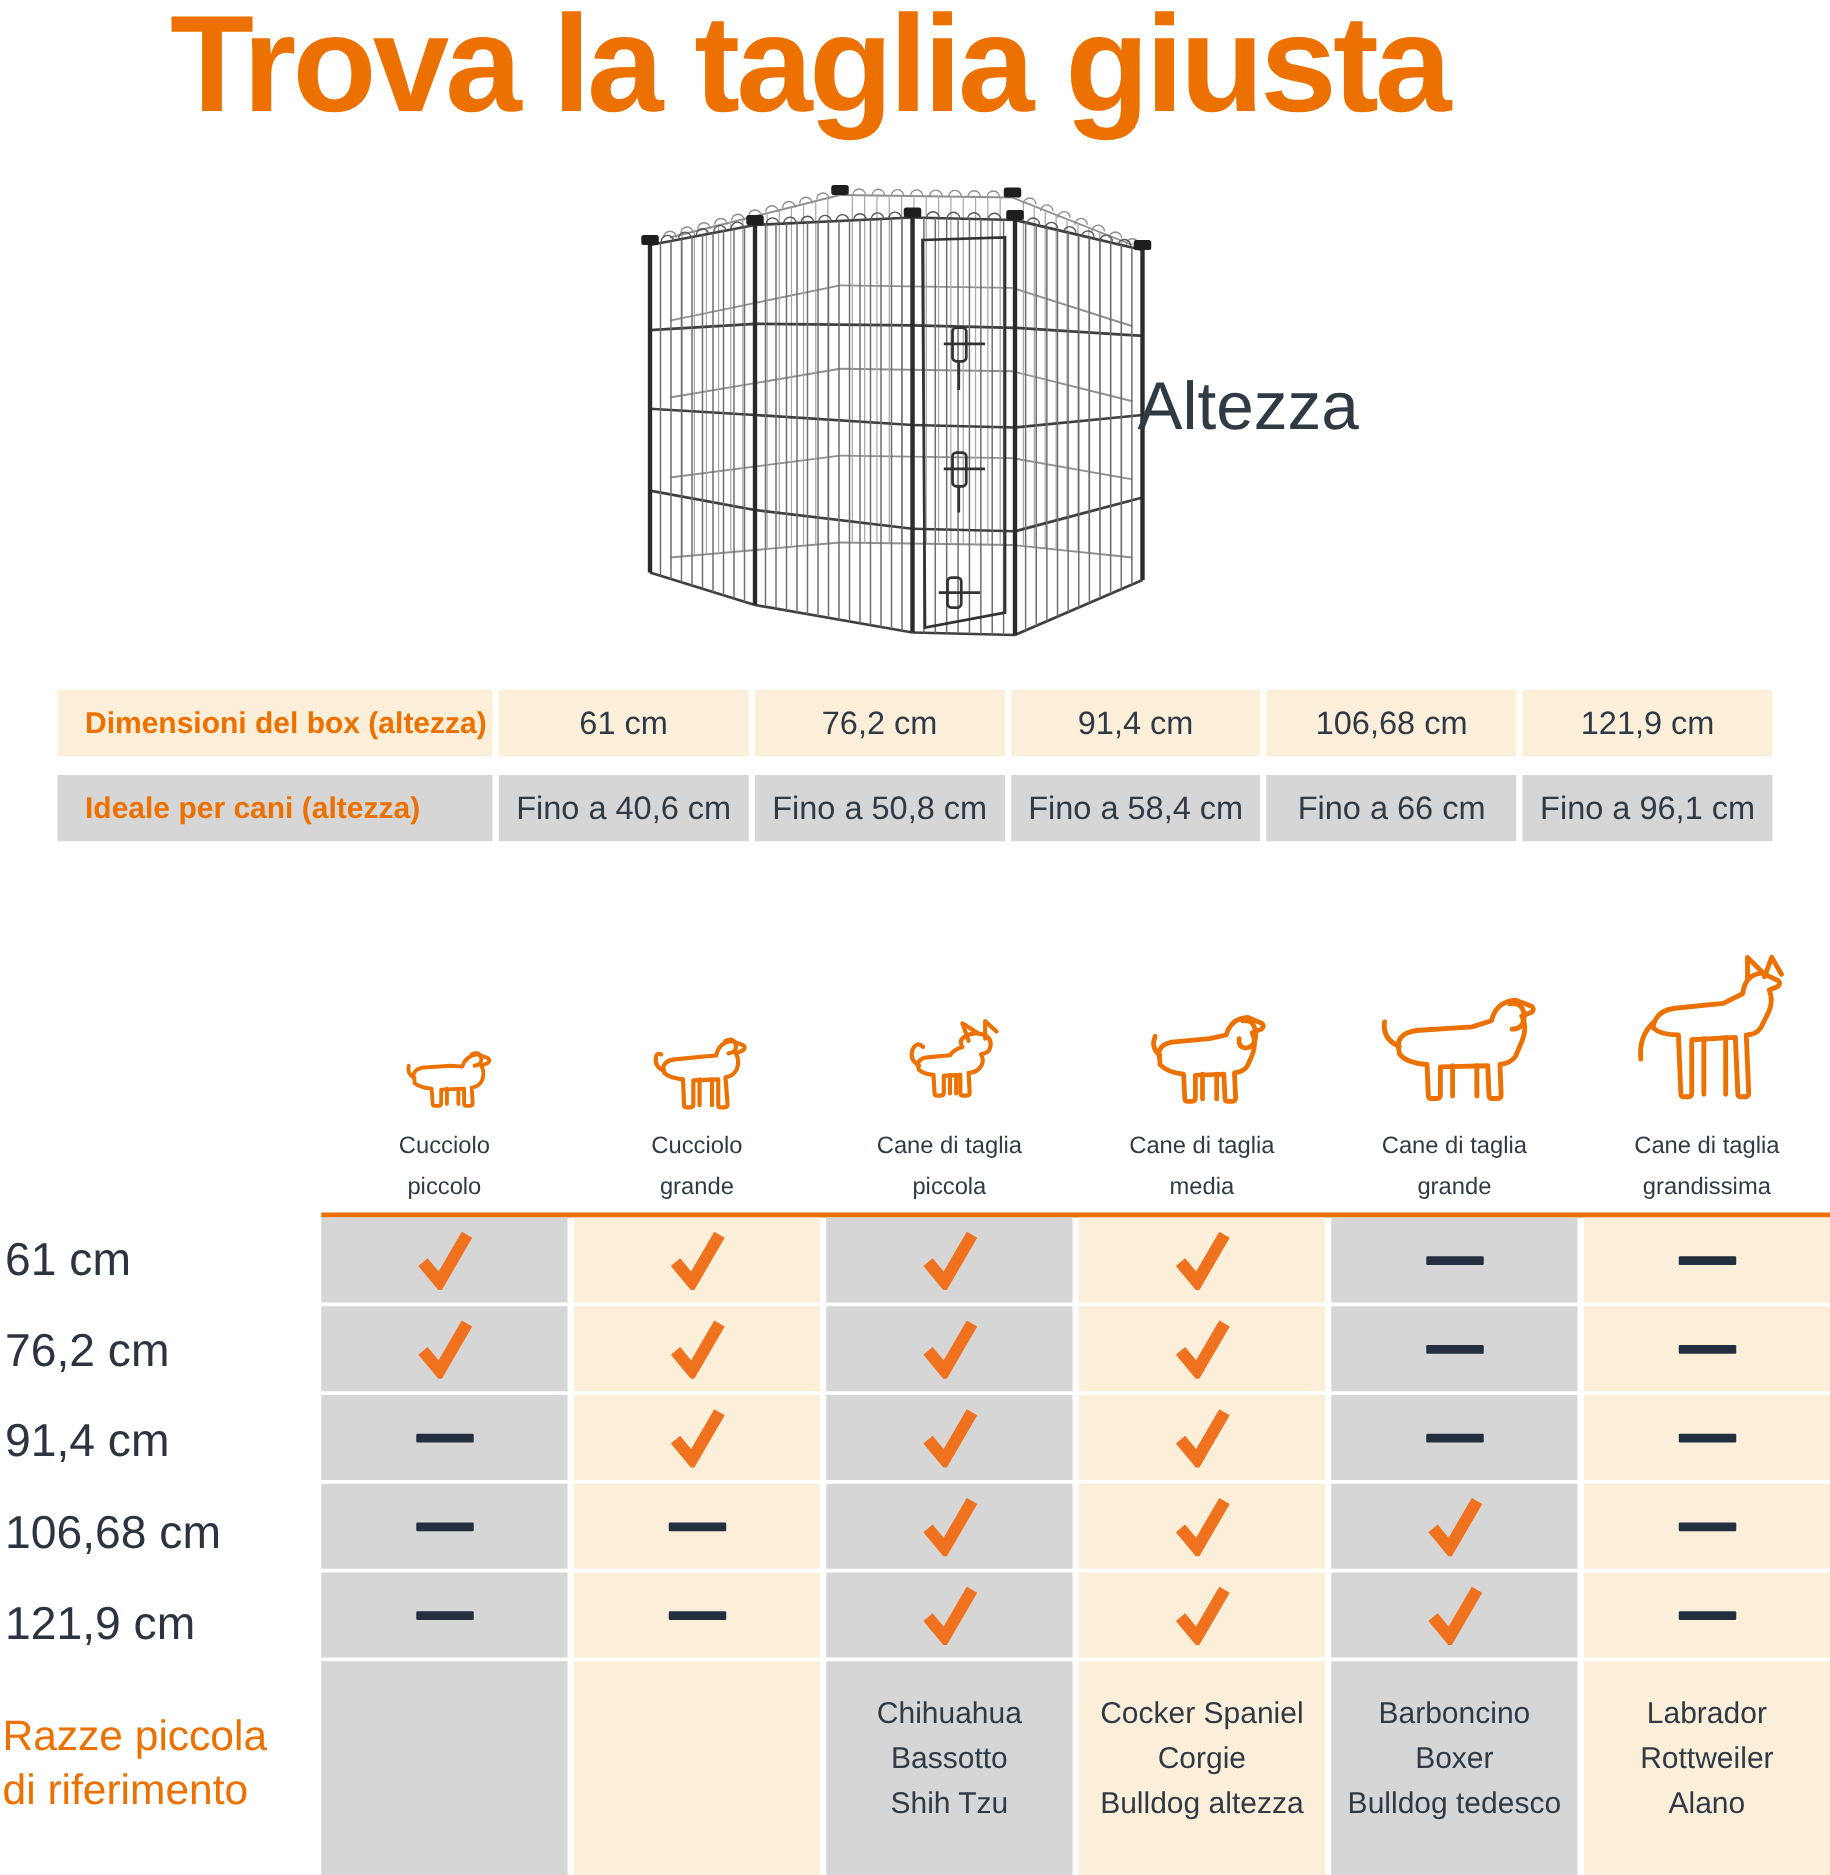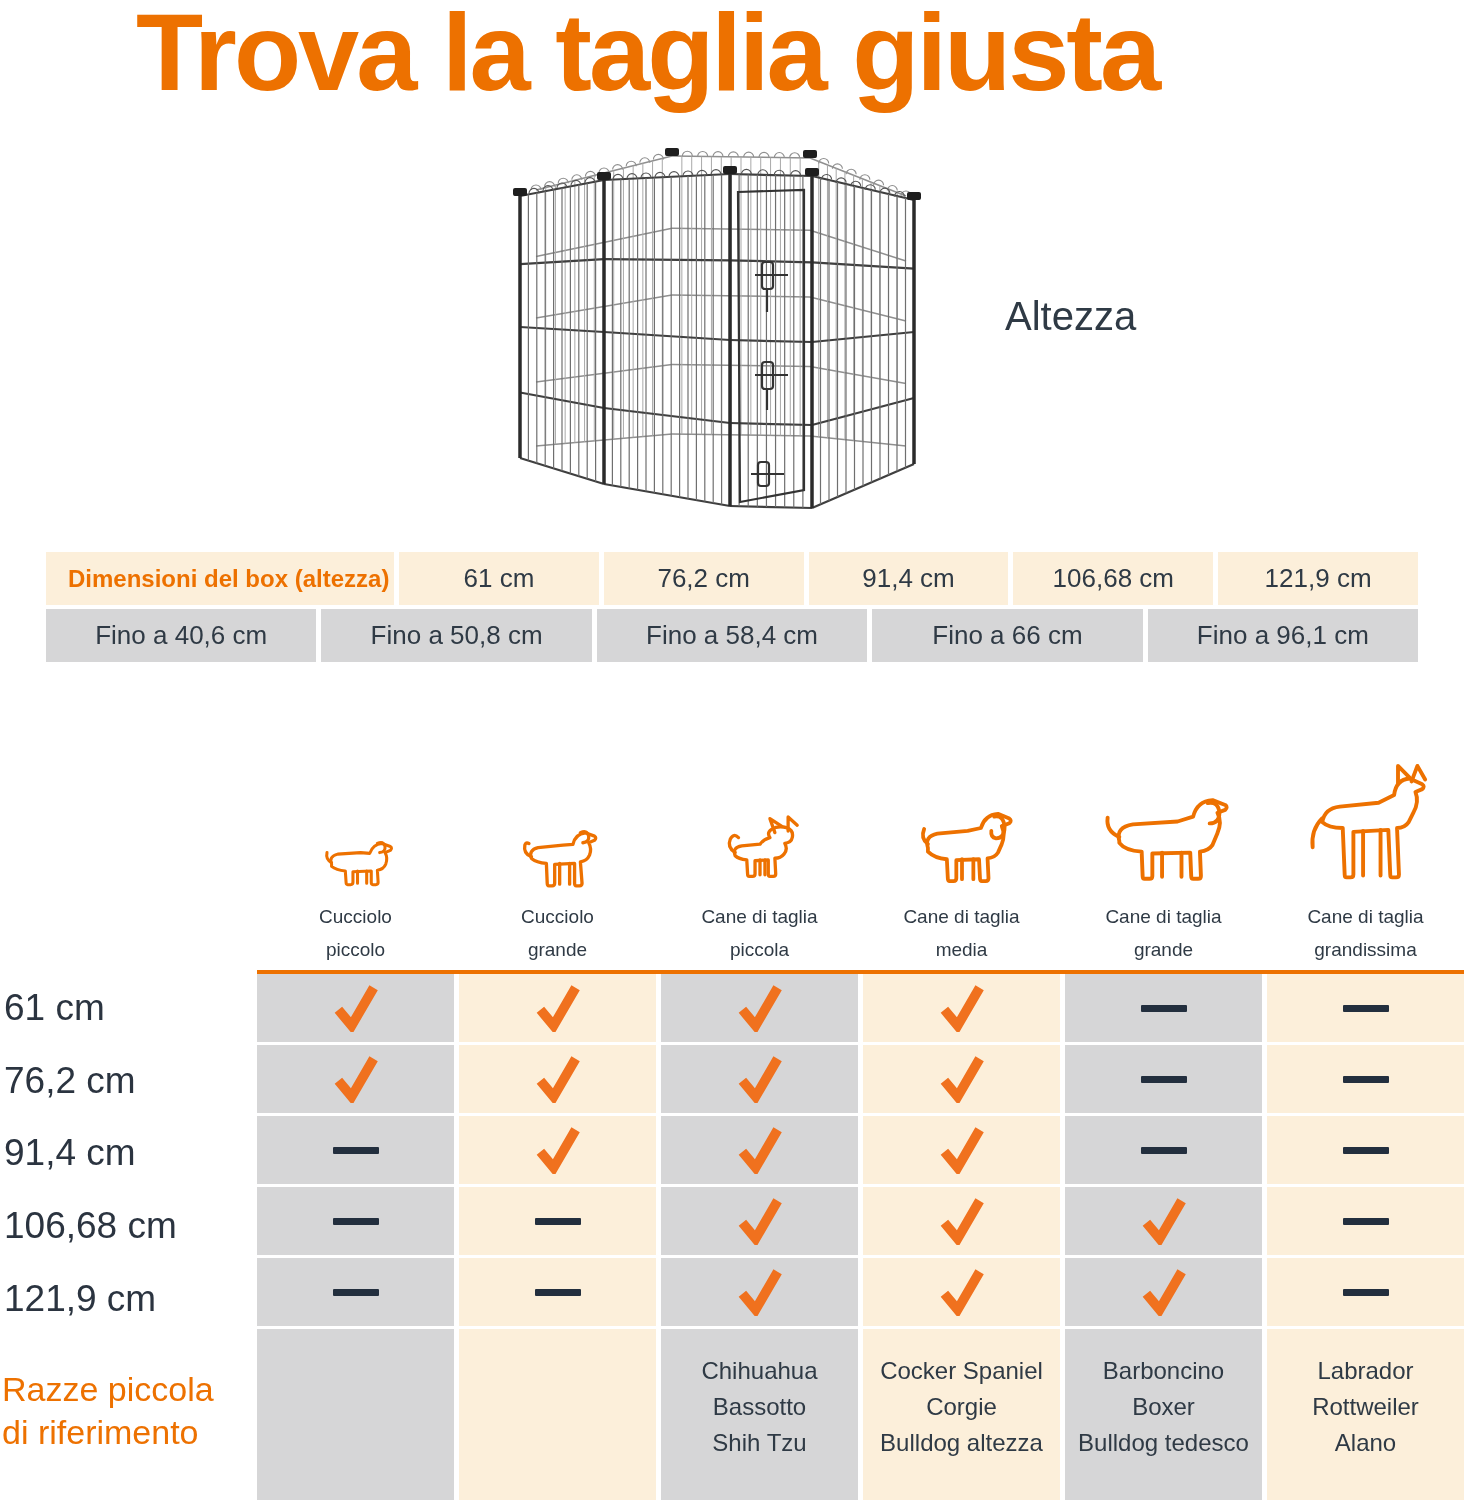--- a/index.html
+++ b/index.html
@@ -7,23 +7,23 @@
     --dash:#232F3E; --text-dark:#2F3A45; --text:#333333;
   }
   html,body{margin:0;padding:0;background:#fff;}
   .canvas{position:relative;width:1464px;height:1500px;background:#fff;overflow:hidden;
           font-family:"Liberation Sans","DejaVu Sans",sans-serif;color:var(--text);}
   
   .page-title{position:absolute;left:136px;top:-8px;font-size:110px;line-height:120px;
               font-weight:bold;letter-spacing:-3px;color:var(--accent);white-space:nowrap;}
   
   .pen-svg{position:absolute;left:510px;top:146px;width:412px;height:402px;}
-  .hero-caption{position:absolute;left:1005px;top:294px;font-size:40px;color:var(--text-dark);}
+  .hero-caption{position:absolute;left:910px;top:294px;font-size:54px;color:var(--text-dark);}
   
-  .dims{position:absolute;left:46px;top:552px;width:1372px;display:flex;flex-direction:column;gap:4px;}
+  .dims{position:absolute;left:46px;top:552px;width:1372px;display:flex;flex-direction:column;gap:15px;}
   .dims-row{display:flex;gap:5px;height:53px;}
   .dims-label{width:348px;display:flex;align-items:center;padding-left:22px;box-sizing:border-box;
               font-weight:bold;font-size:24px;color:var(--accent);}
   .dims-cell{flex:1;display:flex;align-items:center;justify-content:center;
              font-size:26px;color:var(--text-dark);}
   .bg-cream{background:var(--cream);}
   .bg-gray{background:var(--gray);}
   
   .m-header{position:absolute;left:257px;right:0;top:752px;height:214px;display:flex;gap:5px;}
   .m-header .col{flex:1;display:flex;flex-direction:column;align-items:center;justify-content:flex-end;}
@@ -252,20 +252,21 @@
   <div class="dims">
     <div class="dims-row">
       <div class="dims-label bg-cream">Dimensioni del box (altezza)</div>
       <div class="dims-cell bg-cream">61 cm</div>
       <div class="dims-cell bg-cream">76,2 cm</div>
       <div class="dims-cell bg-cream">91,4 cm</div>
       <div class="dims-cell bg-cream">106,68 cm</div>
       <div class="dims-cell bg-cream">121,9 cm</div>
     </div>
     <div class="dims-row">
+      <div class="dims-label bg-gray">Ideale per cani (altezza)</div>
       <div class="dims-cell bg-gray">Fino a 40,6 cm</div>
       <div class="dims-cell bg-gray">Fino a 50,8 cm</div>
       <div class="dims-cell bg-gray">Fino a 58,4 cm</div>
       <div class="dims-cell bg-gray">Fino a 66 cm</div>
       <div class="dims-cell bg-gray">Fino a 96,1 cm</div>
     </div>
   </div>
 
   <div class="m-header">
     <div class="col">

